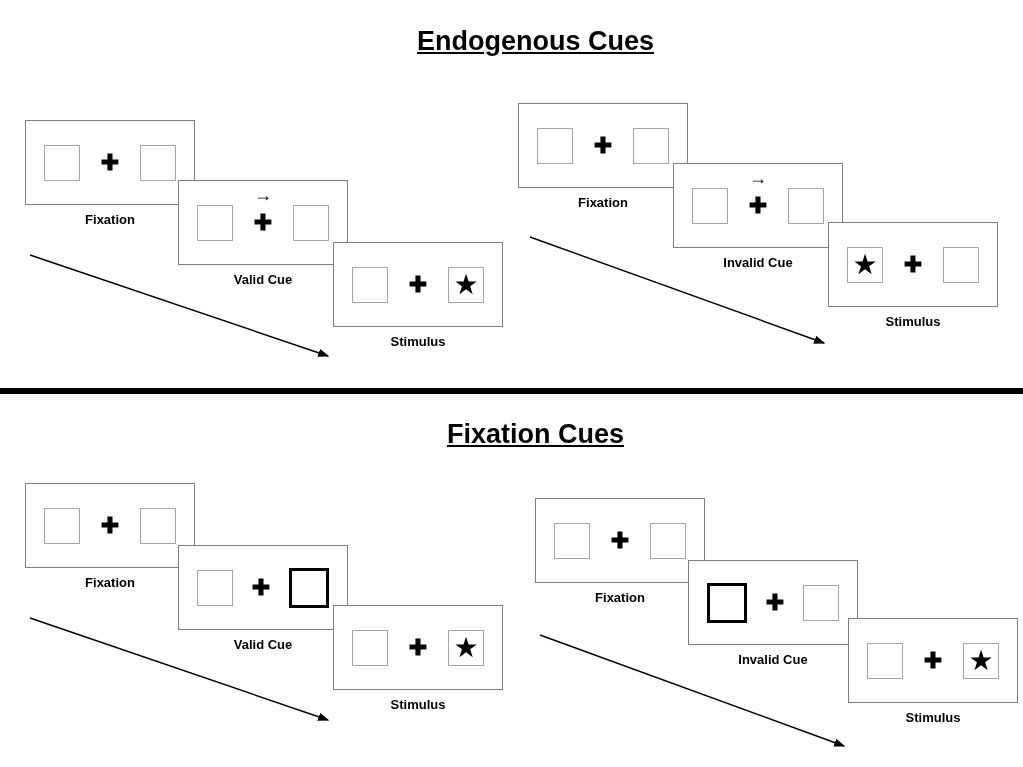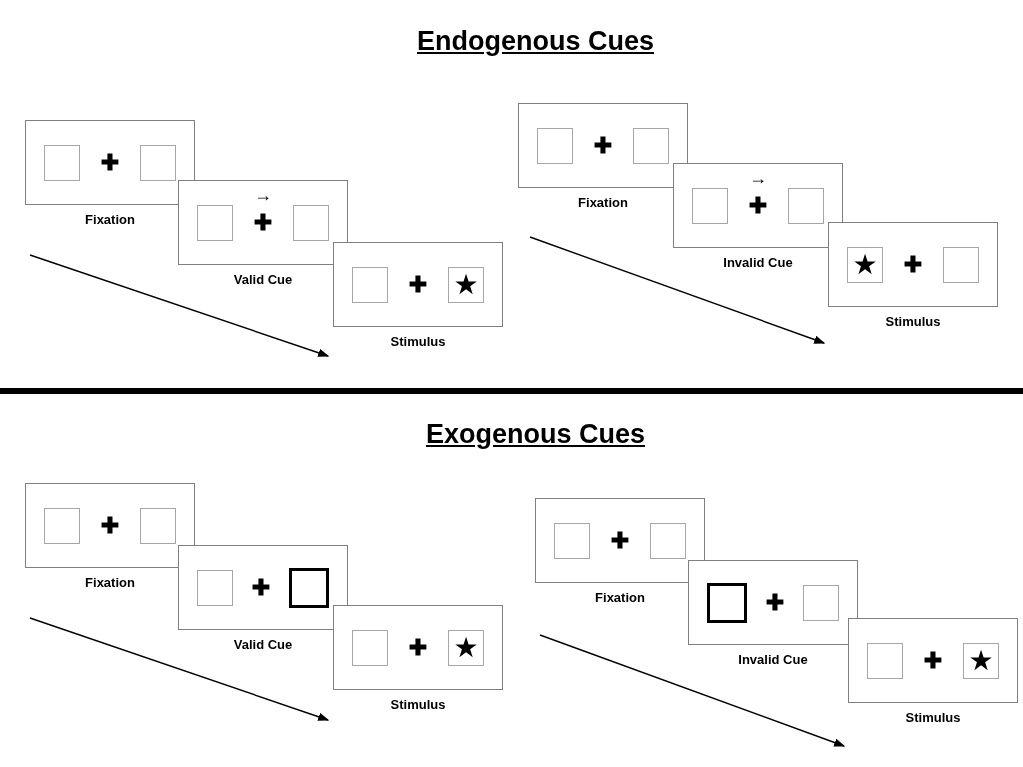--- a/index.html
+++ b/index.html
@@ -101,21 +101,21 @@
   <div class="box">
       <span class="star">★</span>
     </div>
   <span class="plus">✚</span>
   <div class="box"></div>
 </div>
 <div class="label" style="left:828px;top:314px;width:170px">Stimulus</div>
 
 <div class="divider" style="top:388px"></div>
 
-<div class="title" style="top:419px"><span>Exogenous Cues</span></div>
+<div class="title" style="top:419px"><span>Fixation Cues</span></div>
 
 <div class="panel" style="left:25px;top:483px">
   <div class="box"></div>
   <span class="plus">✚</span>
   <div class="box"></div>
 </div>
 <div class="label" style="left:25px;top:575px;width:170px">Fixation</div>
 
 <div class="panel" style="left:178px;top:545px">
   <div class="box"></div>

